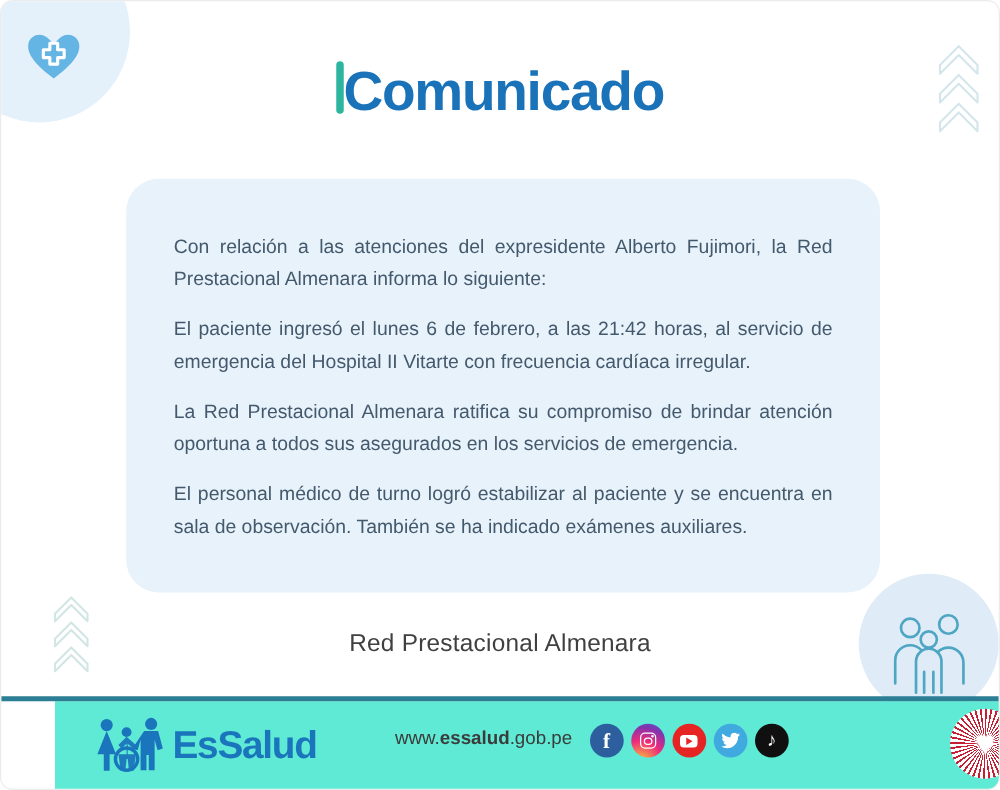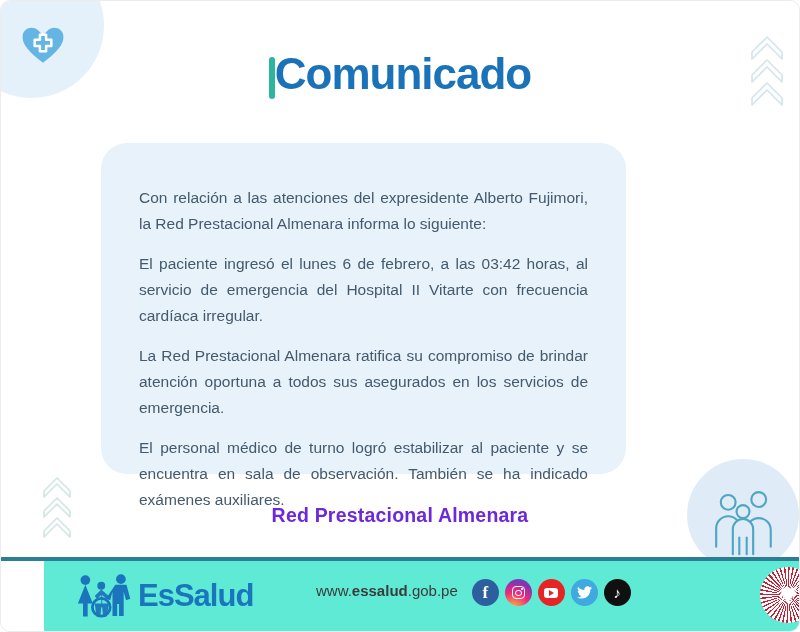--- a/index.html
+++ b/index.html
@@ -7,41 +7,41 @@
   body { font-family:"Liberation Sans", sans-serif; background:#fff; position:relative;
          overflow:hidden; border:1px solid #ececec; border-radius:10px; }
 
   
   .blob-tl { position:absolute; left:-42px; top:-48px; width:145px; height:145px;
              background:#e4f1fb; border-radius:50%; }
   .heart-wrap { position:absolute; left:17px; top:20px; width:50px; height:46px; }
 
   
   .title-row { position:absolute; top:48px; left:0; width:100%; display:flex;
-               justify-content:center; align-items:flex-end; gap:0; }
+               justify-content:center; align-items:flex-start; gap:0; }
   .title-bar { width:6px; height:42px; border-radius:3px; background:#2eb5a0; }
   .title-text { font-size:44px; font-weight:bold; color:#1a73b9; letter-spacing:-1px; }
 
   
   .chevrons { position:absolute; }
   .chev-tr { right:12px; top:33px; }
   .chev-bl { left:36px; top:474px; }
   .chevrons path { fill:none; stroke-width:1.7; stroke-linejoin:round; }
   .chev-tr path { stroke:#d4e6ec; }
   .chev-bl path { stroke:#d2e6e4; }
 
   
-  .card { position:absolute; left:100px; top:142px; width:525px; height:331px;
+  .card { position:absolute; left:100px; top:142px; width:603px; height:331px;
           background:#e7f2fb; border-radius:26px; padding:42px 38px 0; }
   .card p { font-size:15.5px; line-height:26px; color:#44596c; text-align:justify;
             margin-bottom:14px; }
   .dateline { text-align:center; margin-top:24px; font-size:19px; color:#2b7cb7; }
 
   .signature { position:absolute; top:503px; left:0; width:100%; text-align:center;
-               font-size:19.5px; font-weight:bold; color:#6d28d9; letter-spacing:.2px; }
+               font-size:19.5px; font-weight:normal; color:#404040; letter-spacing:.2px; }
 
   
   .people-circle { position:absolute; left:686px; top:458px; width:112px; height:112px;
                    border-radius:50%; background:#dfecf8; z-index:1;
                    display:flex; align-items:center; justify-content:center; }
   .people-circle svg { margin-top:8px; }
 
   
   .footer-line { position:absolute; top:556px; left:0; width:100%; height:4px;
                  background:#2b7e93; z-index:3; }
@@ -97,21 +97,21 @@
 </div>
 
 <svg class="chevrons chev-tr" width="40" height="76" viewBox="0 0 40 76">
   <path d="M20 3 L35 18 L35 25 L20 10 L5 25 L5 18 Z"></path>
   <path d="M20 26 L35 41 L35 48 L20 33 L5 48 L5 41 Z"></path>
   <path d="M20 49 L35 64 L35 71 L20 56 L5 71 L5 64 Z"></path>
 </svg>
 
 <div class="card">
   <p>Con relación a las atenciones del expresidente Alberto Fujimori, la Red Prestacional Almenara informa lo siguiente:</p>
-  <p>El paciente ingresó el lunes 6 de febrero, a las 03:42 horas, al servicio de emergencia del Hospital II Vitarte  con frecuencia cardíaca irregular.</p>
+  <p>El paciente ingresó el lunes 6 de febrero, a las 21:42 horas, al servicio de emergencia del Hospital II Vitarte  con frecuencia cardíaca irregular.</p>
   <p>La Red Prestacional Almenara ratifica su compromiso de brindar atención oportuna a todos sus asegurados en los servicios de emergencia.</p>
   <p>El personal médico de turno logró estabilizar al paciente y se encuentra en sala de observación. También se ha indicado exámenes auxiliares.</p>
 </div>
 
 <div class="signature">Red Prestacional Almenara</div>
 
 <svg class="chevrons chev-bl" width="40" height="66" viewBox="0 0 40 66">
   <path d="M20 3 L33 16 L33 22 L20 9 L7 22 L7 16 Z"></path>
   <path d="M20 23 L33 36 L33 42 L20 29 L7 42 L7 36 Z"></path>
   <path d="M20 43 L33 56 L33 62 L20 49 L7 62 L7 56 Z"></path>

